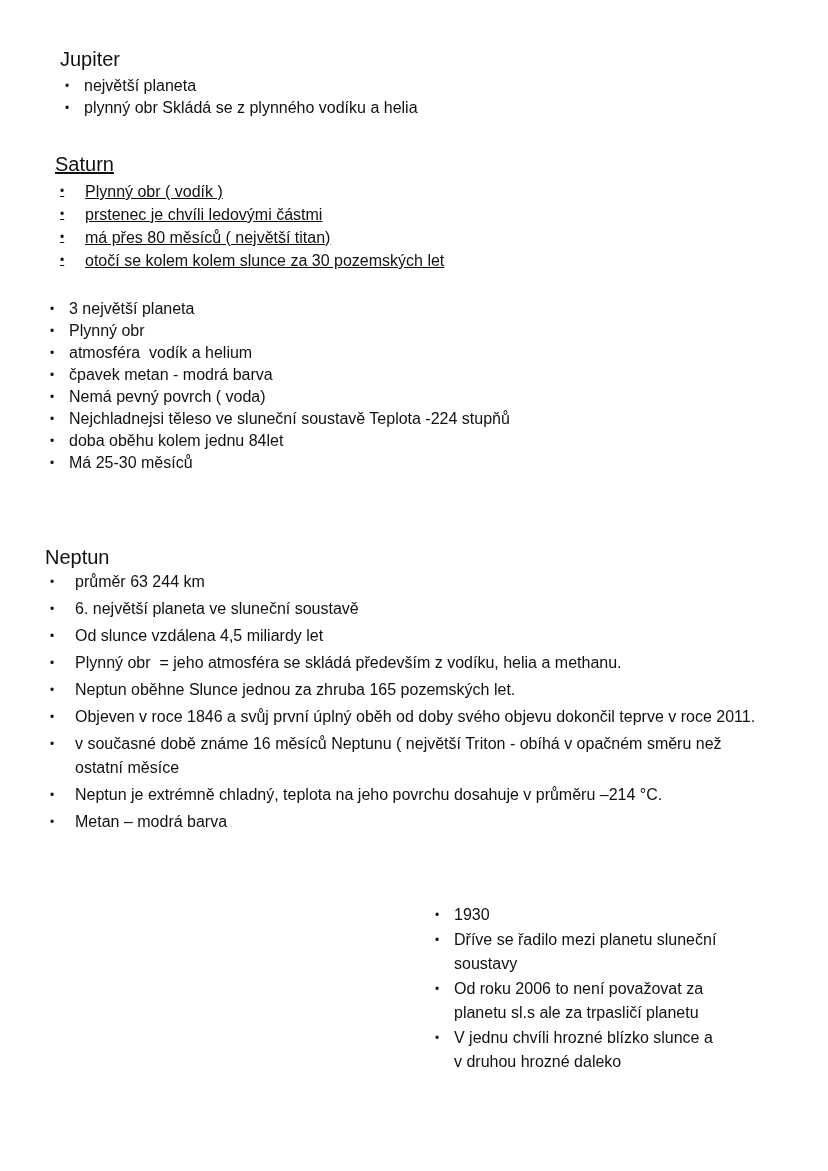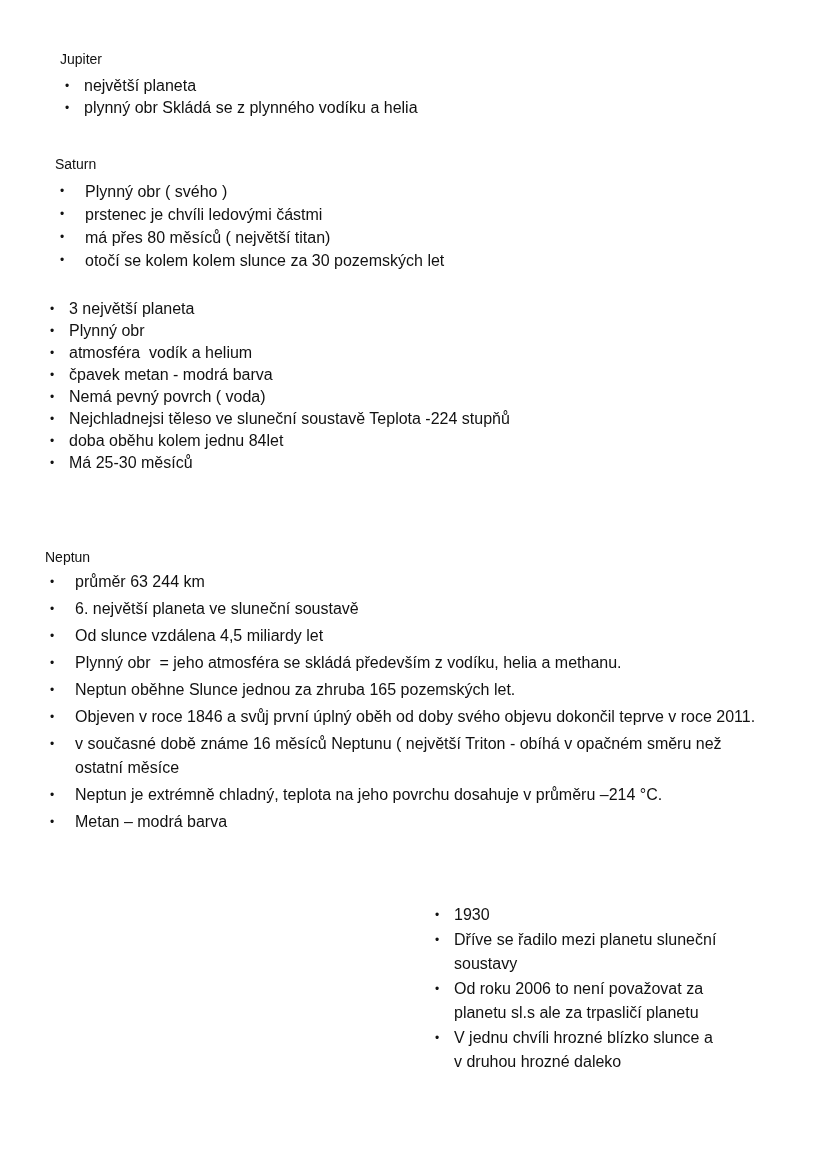--- a/index.html
+++ b/index.html
@@ -12,21 +12,21 @@
     overflow: hidden;
   }
   .page {
     position: relative;
     width: 828px;
     height: 1171px;
     background: #ffffff;
   }
   .sec { position: absolute; }
   .sec-title {
-    font-size: 14px;
+    font-size: 20px;
     line-height: 22px;
     font-weight: 400;
     margin-bottom: 5px;
   }
   .list { list-style: none; }
   .item {
     display: flex;
     align-items: flex-start;
     font-size: 16px;
     line-height: 22px;
@@ -40,21 +40,21 @@
   }
   .txt {
     flex: 1 1 auto;
     white-space: pre-wrap;
   }
 
   
   .sec-jupiter { left: 60px; top: 48px; width: 640px; }
 
   
-  .sec-saturn { left: 55px; top: 153px; width: 660px; }
+  .sec-saturn { left: 55px; top: 153px; width: 660px; text-decoration: underline; }
   .sec-saturn .item { line-height: 23px; }
   .sec-saturn .bullet { flex-basis: 30px; width: 30px; line-height: 23px; }
 
   
   .sec-uran { left: 45px; top: 298px; width: 680px; }
 
   
   .sec-neptun { left: 45px; top: 546px; width: 725px; }
   .sec-neptun .sec-title { margin-bottom: 2px; }
   .sec-neptun .item { line-height: 24px; margin-bottom: 3px; }
@@ -83,21 +83,21 @@
         <span class="txt">plynný obr Skládá se z plynného vodíku a helia</span>
       </li>
     </ul>
   </section>
 
   <section class="sec sec-saturn">
     <div class="sec-title">Saturn</div>
     <ul class="list">
       <li class="item">
         <span class="bullet">•</span>
-        <span class="txt">Plynný obr ( svého )</span>
+        <span class="txt">Plynný obr ( vodík )</span>
       </li>
       <li class="item">
         <span class="bullet">•</span>
         <span class="txt">prstenec je chvíli ledovými částmi</span>
       </li>
       <li class="item">
         <span class="bullet">•</span>
         <span class="txt">má přes 80 měsíců ( největší titan)</span>
       </li>
       <li class="item">

